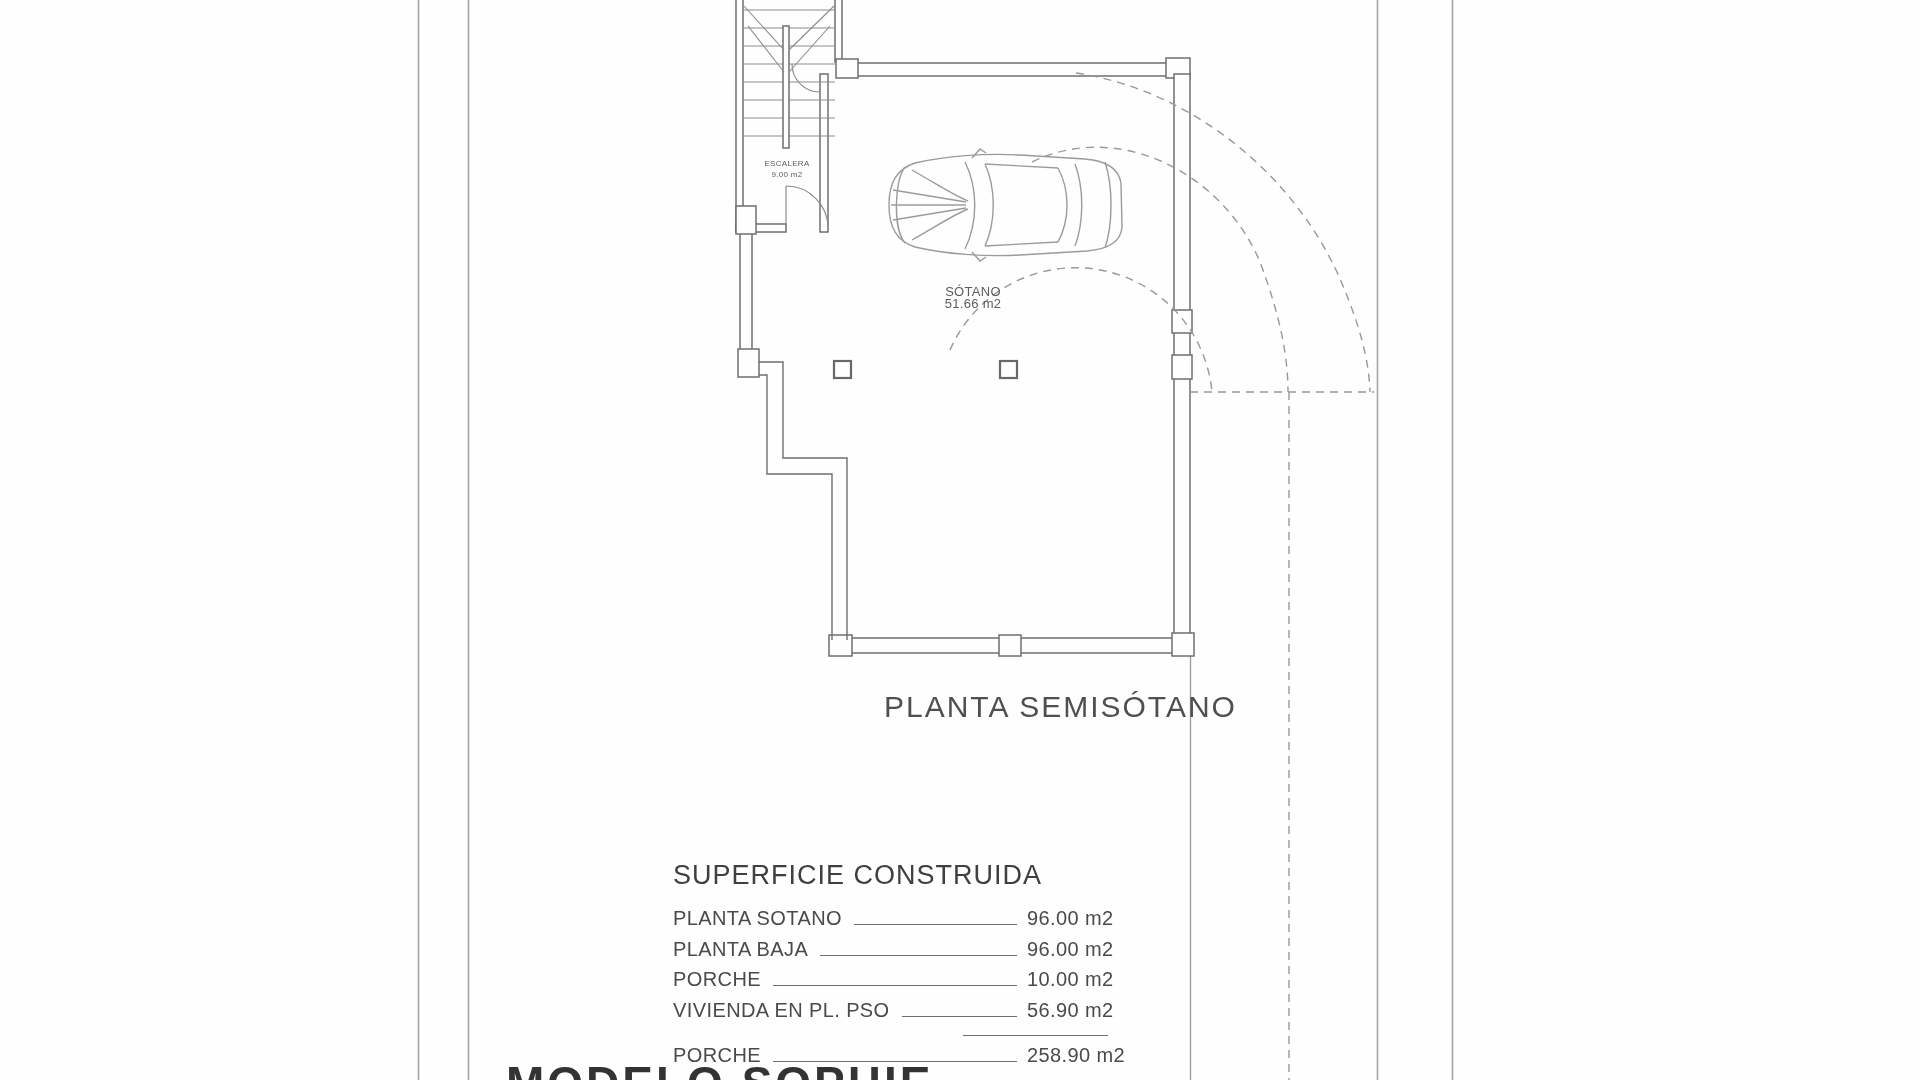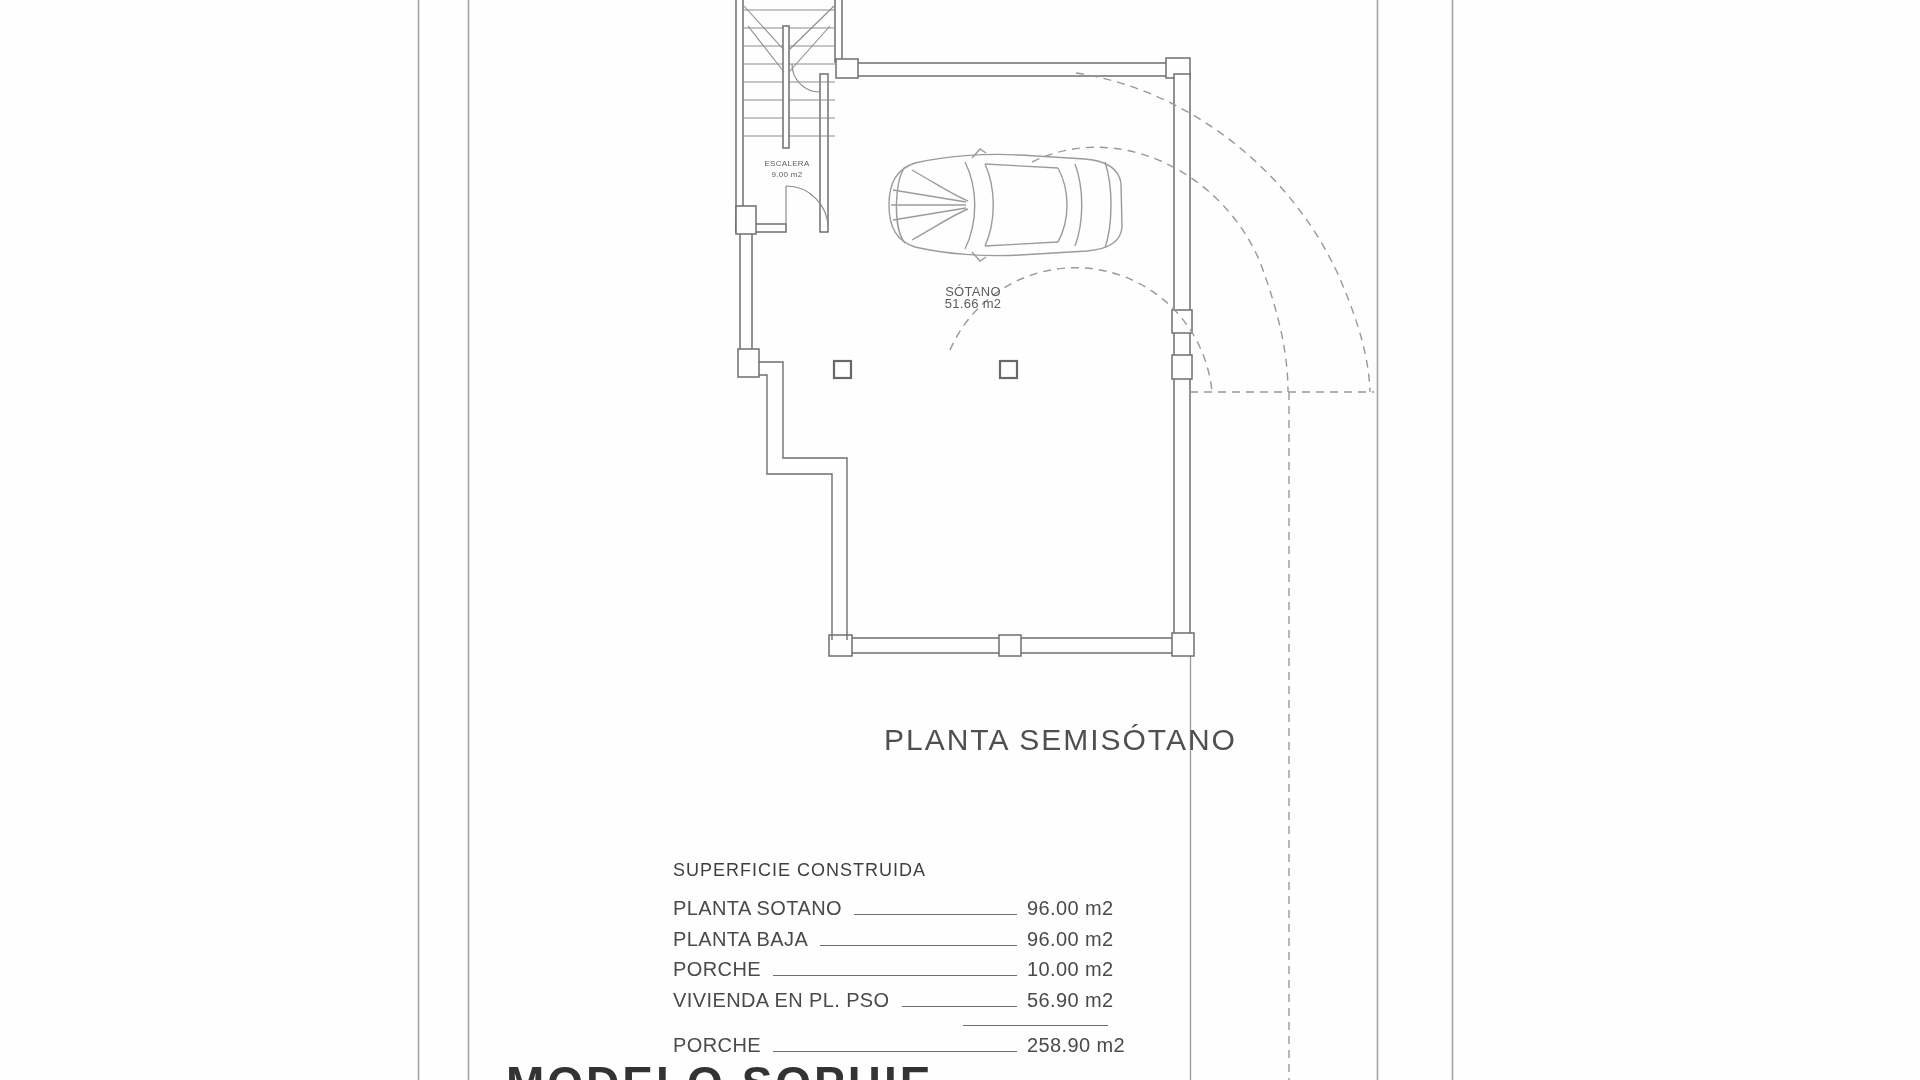--- a/index.html
+++ b/index.html
@@ -21,36 +21,36 @@
     position: absolute;
     text-align: center;
     color: #5d5d5d;
     letter-spacing: 0.3px;
   }
   .stair-label { left: 752px; top: 158px; width: 70px; font-size: 8px; line-height: 11px; }
   .room-label  { left: 937px; top: 286px; width: 72px; font-size: 13px; line-height: 12px; }
 
   .floor-title {
     position: absolute;
-    left: 884px; top: 723px;
+    left: 884px; top: 690px;
     width: 420px;
     font-size: 30px;
     color: #4f4f4f;
     letter-spacing: 2px;
     white-space: nowrap;
   }
 
   .surface-table {
     position: absolute;
     left: 673px; top: 860px;
     width: 442px;
     color: #4a4a4a;
   }
   .surface-table .heading {
-    font-size: 18px;
+    font-size: 27px;
     color: #3f3f3f;
     letter-spacing: 1px;
     margin-bottom: 16px;
     white-space: nowrap;
   }
   .t-row {
     display: flex;
     align-items: baseline;
     font-size: 20px;
     letter-spacing: 0.4px;

